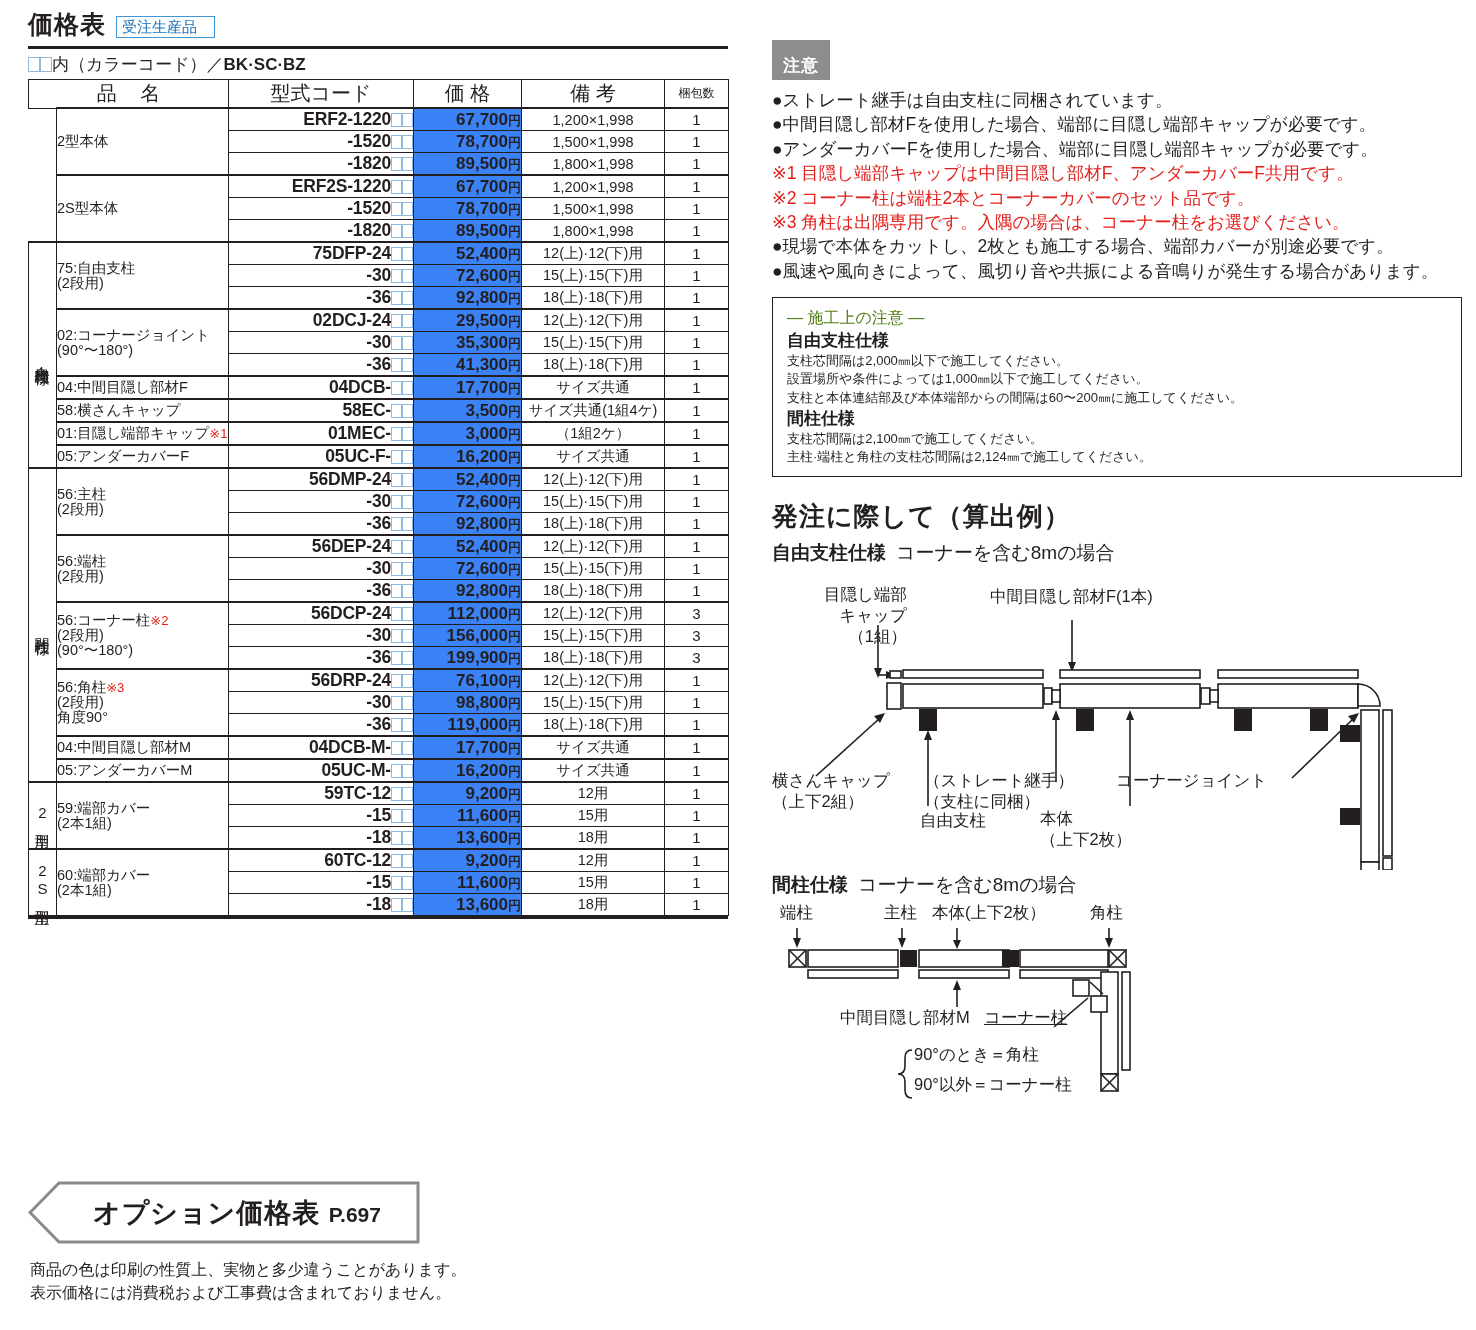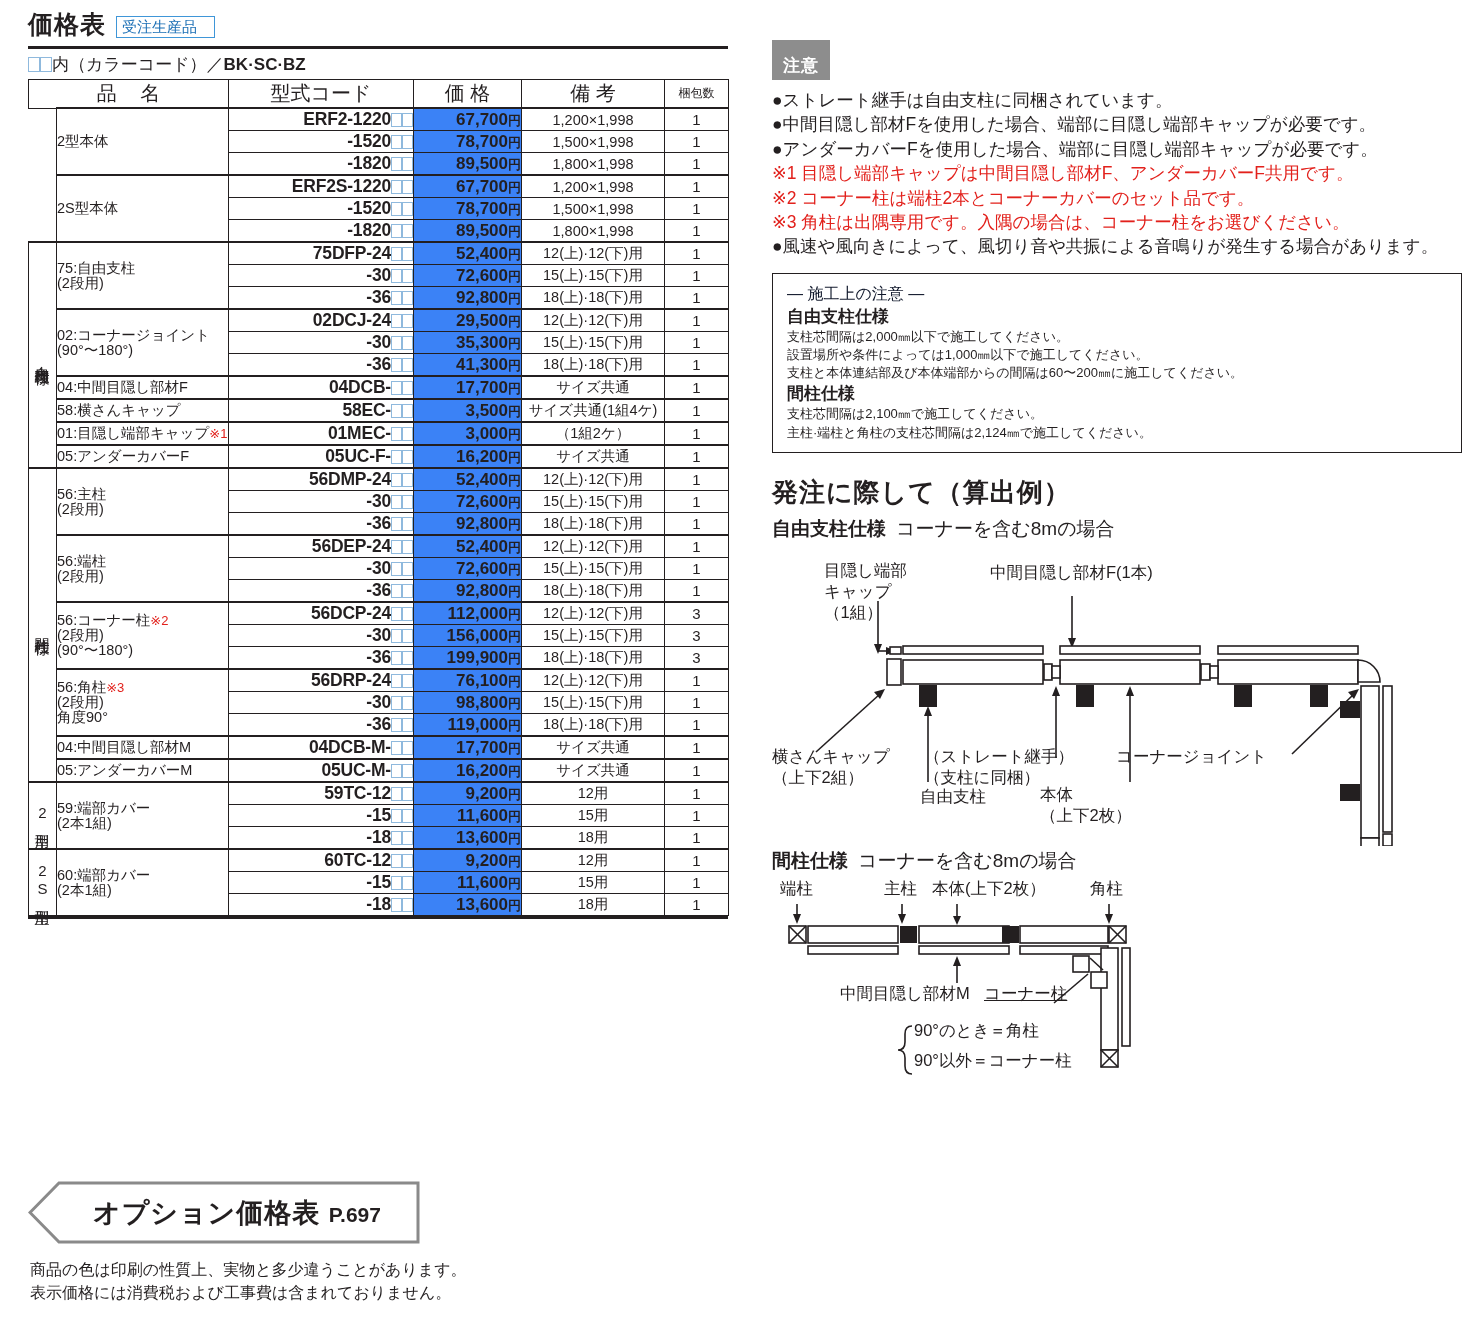--- a/index.html
+++ b/index.html
@@ -91,21 +91,21 @@
     font-size:17px; font-weight:bold; padding:14px 11px 3px 11px; letter-spacing:1px;
   }
   .note-list { margin-top:8px; }
   .note-line { font-size:17.5px; line-height:1.395; white-space:nowrap; }
   .note-line.red { color:#e2211c; }
 
   .spec-box {
     margin-top:14px; border:1px solid #231f20; padding:10px 12px 10px 14px;
     width:690px;
   }
-  .spec-head { font-size:16px; color:#0f172a; }
+  .spec-head { font-size:16px; color:#4d7c0f; }
   .spec-sub { font-size:17px; font-weight:bold; }
   .spec-line { font-size:13px; line-height:1.4; white-space:nowrap; }
 
   .order-title { margin-top:22px; font-size:26px; font-weight:bold; letter-spacing:1px;}
   .order-sub { margin-top:6px; font-size:19px; }
   .order-sub b { font-weight:bold; }
   .order-sub .thin { font-weight:normal; margin-left:10px; }
 
   
   .diagram { position:relative; }
@@ -453,20 +453,21 @@
 
   <span class="attention-badge">注意</span>
 
   <div class="note-list" id="note-list">
       <div class="note-line">●ストレート継手は自由支柱に同梱されています。</div>
       <div class="note-line">●中間目隠し部材Fを使用した場合、端部に目隠し端部キャップが必要です。</div>
       <div class="note-line">●アンダーカバーFを使用した場合、端部に目隠し端部キャップが必要です。</div>
       <div class="note-line red">※1 目隠し端部キャップは中間目隠し部材F、アンダーカバーF共用です。</div>
       <div class="note-line red">※2 コーナー柱は端柱2本とコーナーカバーのセット品です。</div>
       <div class="note-line red">※3 角柱は出隅専用です。入隅の場合は、コーナー柱をお選びください。</div>
+      <div class="note-line">●現場で本体をカットし、2枚とも施工する場合、端部カバーが別途必要です。</div>
       <div class="note-line">●風速や風向きによって、風切り音や共振による音鳴りが発生する場合があります。</div>
     </div>
 
   <div class="spec-box">
     <div class="spec-head">― 施工上の注意 ―</div>
     <div id="spec-blocks">
         <div class="spec-sub">自由支柱仕様</div>
         <div class="spec-line">支柱芯間隔は2,000㎜以下で施工してください。</div>
         <div class="spec-line">設置場所や条件によっては1,000㎜以下で施工してください。</div>
         <div class="spec-line">支柱と本体連結部及び本体端部からの間隔は60〜200㎜に施工してください。</div>
@@ -531,21 +532,21 @@
         <polygon points="284,140 280,150 288,150" fill="#231f20" stroke="none"></polygon>
         <line x1="358" y1="236" x2="358" y2="146"></line>
         <polygon points="358,140 354,150 362,150" fill="#231f20" stroke="none"></polygon>
         <line x1="44" y1="206" x2="108" y2="148"></line>
         <polygon points="113,143 102,146 108,153" fill="#231f20" stroke="none"></polygon>
         <line x1="520" y1="208" x2="582" y2="148"></line>
         <polygon points="587,143 576,146 582,153" fill="#231f20" stroke="none"></polygon>
       </g>
     </svg>
 
-    <div class="dlabel" style="left:52px; top:14px;">
+    <div class="dlabel" style="left:52px; top:14px;text-align:right;">
       <span>目隠し端部</span><br>
       <span>キャップ</span><br>
       <span>（1組）</span>
     </div>
     <div class="dlabel" style="left:218px; top:16px;">中間目隠し部材F(1本)</div>
     <div class="dlabel" style="left:0px; top:200px;">
       <span>横さんキャップ</span><br>
       <span>（上下2組）</span>
     </div>
     <div class="dlabel" style="left:152px; top:200px;">

